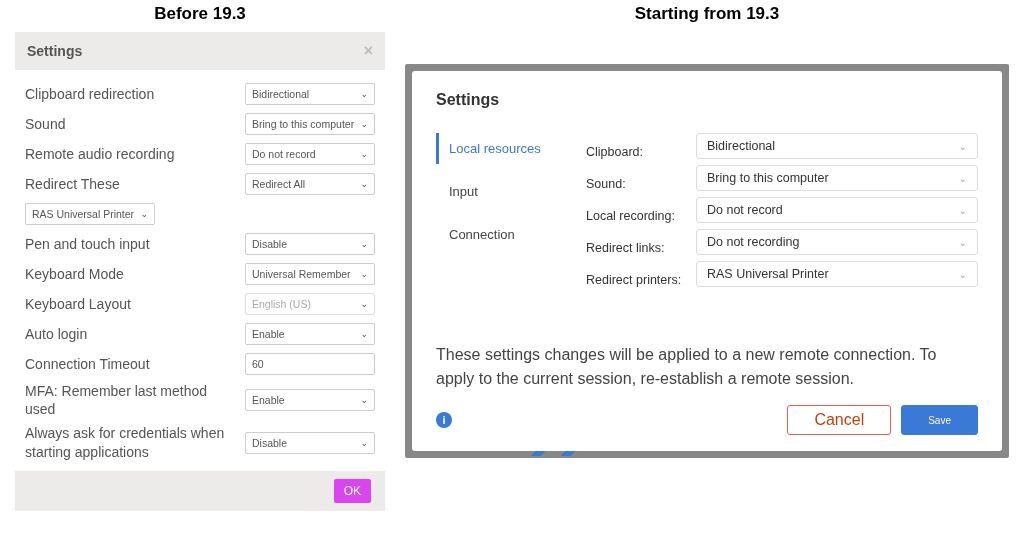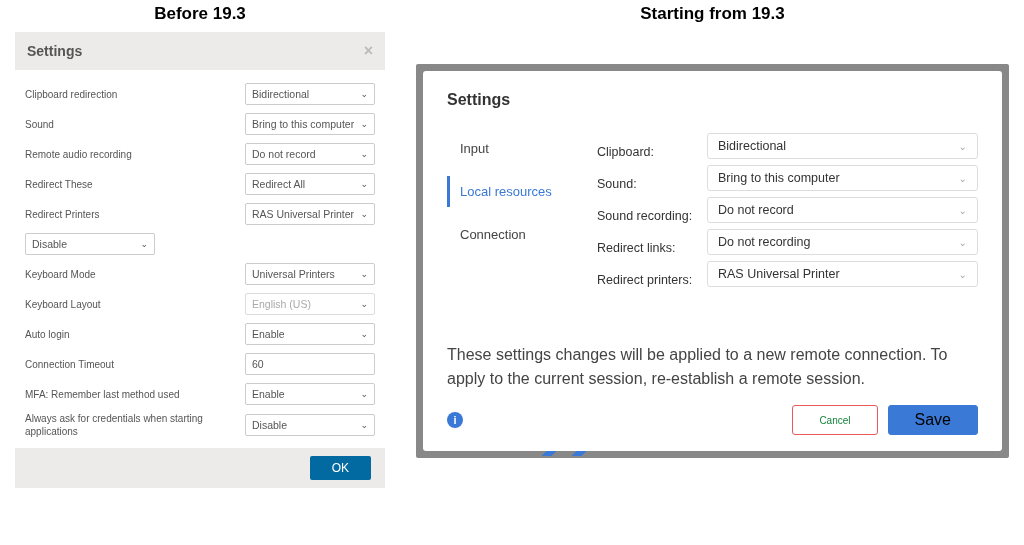--- a/index.html
+++ b/index.html
@@ -6,21 +6,21 @@
   body {
     margin: 0;
     font-family: -apple-system, BlinkMacSystemFont, "Segoe UI", Arial, sans-serif;
     background: #fff;
     width: 1024px;
     height: 545px;
     overflow: hidden;
   }
   .container {
     display: flex;
-    gap: 31px;
+    gap: 20px;
     padding: 0 15px;
     height: 100%;
   }
 
   
   .left-col {
     width: 370px;
     flex-shrink: 0;
   }
   .col-title {
@@ -52,21 +52,21 @@
     padding: 6px 10px 0;
   }
   .old-row {
     display: flex;
     justify-content: space-between;
     align-items: center;
     margin: 6px 0;
     min-height: 24px;
   }
   .old-label {
-    font-size: 10px;
+    font-size: 14px;
     color: #555;
     flex: 1;
     padding-right: 10px;
     line-height: 1.3;
   }
   .old-select, .old-input {
     width: 130px;
     height: 22px;
     font-size: 10.5px;
     color: #555;
@@ -83,25 +83,25 @@
     font-size: 9px;
     color: #555;
   }
   .old-footer {
     background: #ecebe9;
     padding: 8px 14px;
     text-align: right;
     margin-top: 10px;
   }
   .old-ok {
-    background: #0369a1;
+    background: #d946ef;
     color: #fff;
     border: none;
     font-size: 12px;
-    padding: 5px 22px;
+    padding: 5px 10px;
     border-radius: 2px;
     cursor: pointer;
   }
 
   
   .right-col {
     flex: 1;
     padding-top: 0;
   }
   .new-frame-outer {
@@ -211,31 +211,31 @@
     justify-content: center;
     font-weight: bold;
   }
   .new-buttons {
     display: flex;
     gap: 10px;
   }
   .btn-cancel {
     background: #fff;
     border: 1px solid #e85a5a;
-    color: #15803d;
-    font-size: 10px;
+    color: #c2410c;
+    font-size: 16px;
     padding: 5px 26px;
     border-radius: 3px;
     cursor: pointer;
   }
   .btn-save {
     background: #3a79d6;
     border: 1px solid #3a79d6;
-    color: #000000;
-    font-size: 16px;
+    color: #fef9c3;
+    font-size: 10px;
     padding: 5px 26px;
     border-radius: 3px;
     cursor: pointer;
   }
 </style>
 </head>
 <body>
 
 <div class="container">
 
@@ -269,36 +269,36 @@
             </div>
           </div>
           <div class="old-row">
             <div class="old-label">Redirect These</div>
             <div class="old-select">
               <span>Redirect All</span>
               <span class="old-chevron">⌄</span>
             </div>
           </div>
           <div class="old-row">
-            <div class="old-label">Redirect Printers</div>
             <div class="old-select">
               <span>RAS Universal Printer</span>
               <span class="old-chevron">⌄</span>
             </div>
           </div>
           <div class="old-row">
+            <div class="old-label">Pen and touch input</div>
             <div class="old-select">
               <span>Disable</span>
               <span class="old-chevron">⌄</span>
             </div>
           </div>
           <div class="old-row">
             <div class="old-label">Keyboard Mode</div>
             <div class="old-select">
-              <span>Universal Printers</span>
+              <span>Universal Remember</span>
               <span class="old-chevron">⌄</span>
             </div>
           </div>
           <div class="old-row">
             <div class="old-label">Keyboard Layout</div>
             <div class="old-select disabled">
               <span>English (US)</span>
               <span class="old-chevron">⌄</span>
             </div>
           </div>
@@ -339,41 +339,41 @@
   <div class="right-col">
     <div class="col-title">Starting from 19.3</div>
 
     <div class="new-frame-outer">
       <div class="deco-diag"></div>
       <div class="new-panel">
         <div class="new-title">Settings</div>
 
         <div class="new-body">
           <div class="new-tabs" id="new-tabs">
+              <div class="new-tab active">Local resources</div>
               <div class="new-tab">Input</div>
-              <div class="new-tab active">Local resources</div>
               <div class="new-tab">Connection</div>
             </div>
           <div class="new-form" id="new-form">
               <div class="new-row">
                 <div class="new-label">Clipboard:</div>
                 <div class="new-select">
                   <span>Bidirectional</span>
                   <span class="new-chevron">⌄</span>
                 </div>
               </div>
               <div class="new-row">
                 <div class="new-label">Sound:</div>
                 <div class="new-select">
                   <span>Bring to this computer</span>
                   <span class="new-chevron">⌄</span>
                 </div>
               </div>
               <div class="new-row">
-                <div class="new-label">Sound recording:</div>
+                <div class="new-label">Local recording:</div>
                 <div class="new-select">
                   <span>Do not record</span>
                   <span class="new-chevron">⌄</span>
                 </div>
               </div>
               <div class="new-row">
                 <div class="new-label">Redirect links:</div>
                 <div class="new-select">
                   <span>Do not recording</span>
                   <span class="new-chevron">⌄</span>

